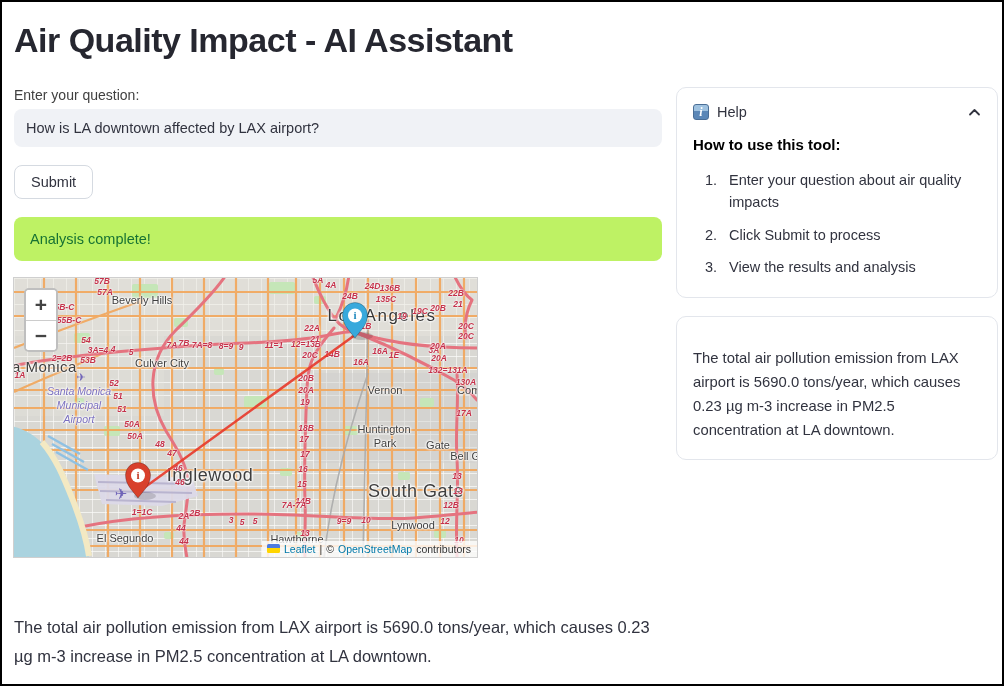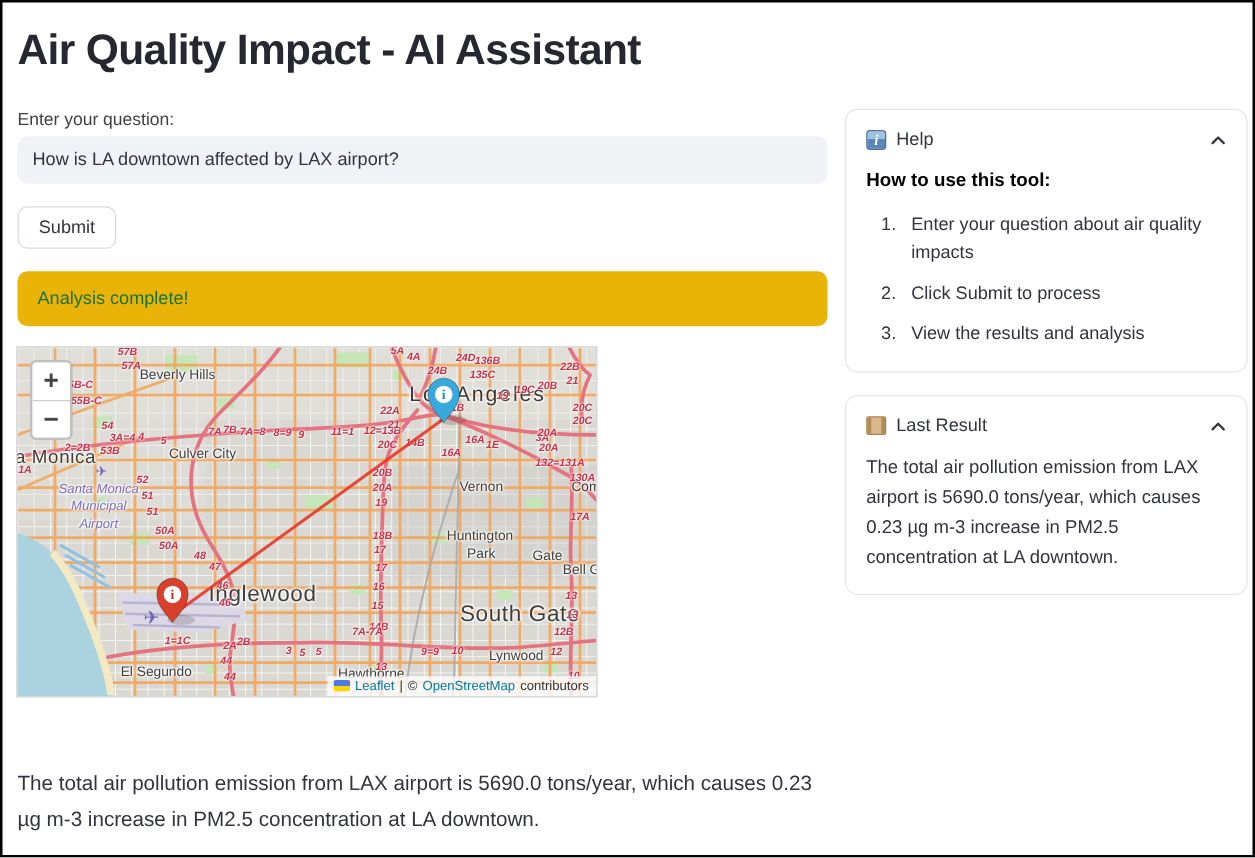--- a/index.html
+++ b/index.html
@@ -21,21 +21,21 @@
   .text-input {
     width:100%; height:38px; background:#F0F2F6; border-radius:8px;
     font-size:14.5px; color:#31333F; line-height:38px; padding:0 12px; cursor:text;
   }
   .submit-btn {
     margin-top:18px; height:34px; padding:0 16px; background:#fff;
     border:1px solid #D5DAE1; border-radius:8px; font-size:14.5px; color:#31333F;
     font-family:"Liberation Sans", sans-serif; cursor:pointer; display:inline-block; line-height:32px;
   }
   .success-alert {
-    margin-top:18px; background:#eab308; color:#177233; border-radius:8px;
+    margin-top:18px; background:#bef264; color:#177233; border-radius:8px;
     padding:14px 16px; font-size:14.5px;
   }
 
   
   .map {
     margin-top:17px; width:463px; height:279px; position:relative; overflow:hidden;
     outline:1px solid #CFCFCF; background:#D9D8D3; cursor:grab;
   }
   .map svg.tiles, .map svg.overlay { position:absolute; left:0; top:0; }
   .map-labels { position:absolute; left:0; top:0; width:463px; height:279px; pointer-events:none; }
@@ -332,24 +332,17 @@
         </div>
         <div class="help-subtitle">How to use this tool:</div>
         <ol class="help-steps">
           <li>Enter your question about air quality impacts</li>
           <li>Click Submit to process</li>
           <li>View the results and analysis</li>
         </ol>
       </div>
 
       <div class="card">
-        <div class="card-header">
-          <span class="icon-scroll"></span>
-          <span class="hdr-label">Last Result</span>
-          <svg width="13" height="8">
-            <polyline points="2,6.5 6.5,2 11,6.5" stroke="#31333F" stroke-width="1.8" fill="none" stroke-linecap="round" stroke-linejoin="round"></polyline>
-          </svg>
-        </div>
         <div class="card-body-text">The total air pollution emission from LAX airport is 5690.0 tons/year, which causes 0.23 µg m-3 increase in PM2.5 concentration at LA downtown.</div>
       </div>
     </div>
   </div>
 </div>
 
 </body></html>

